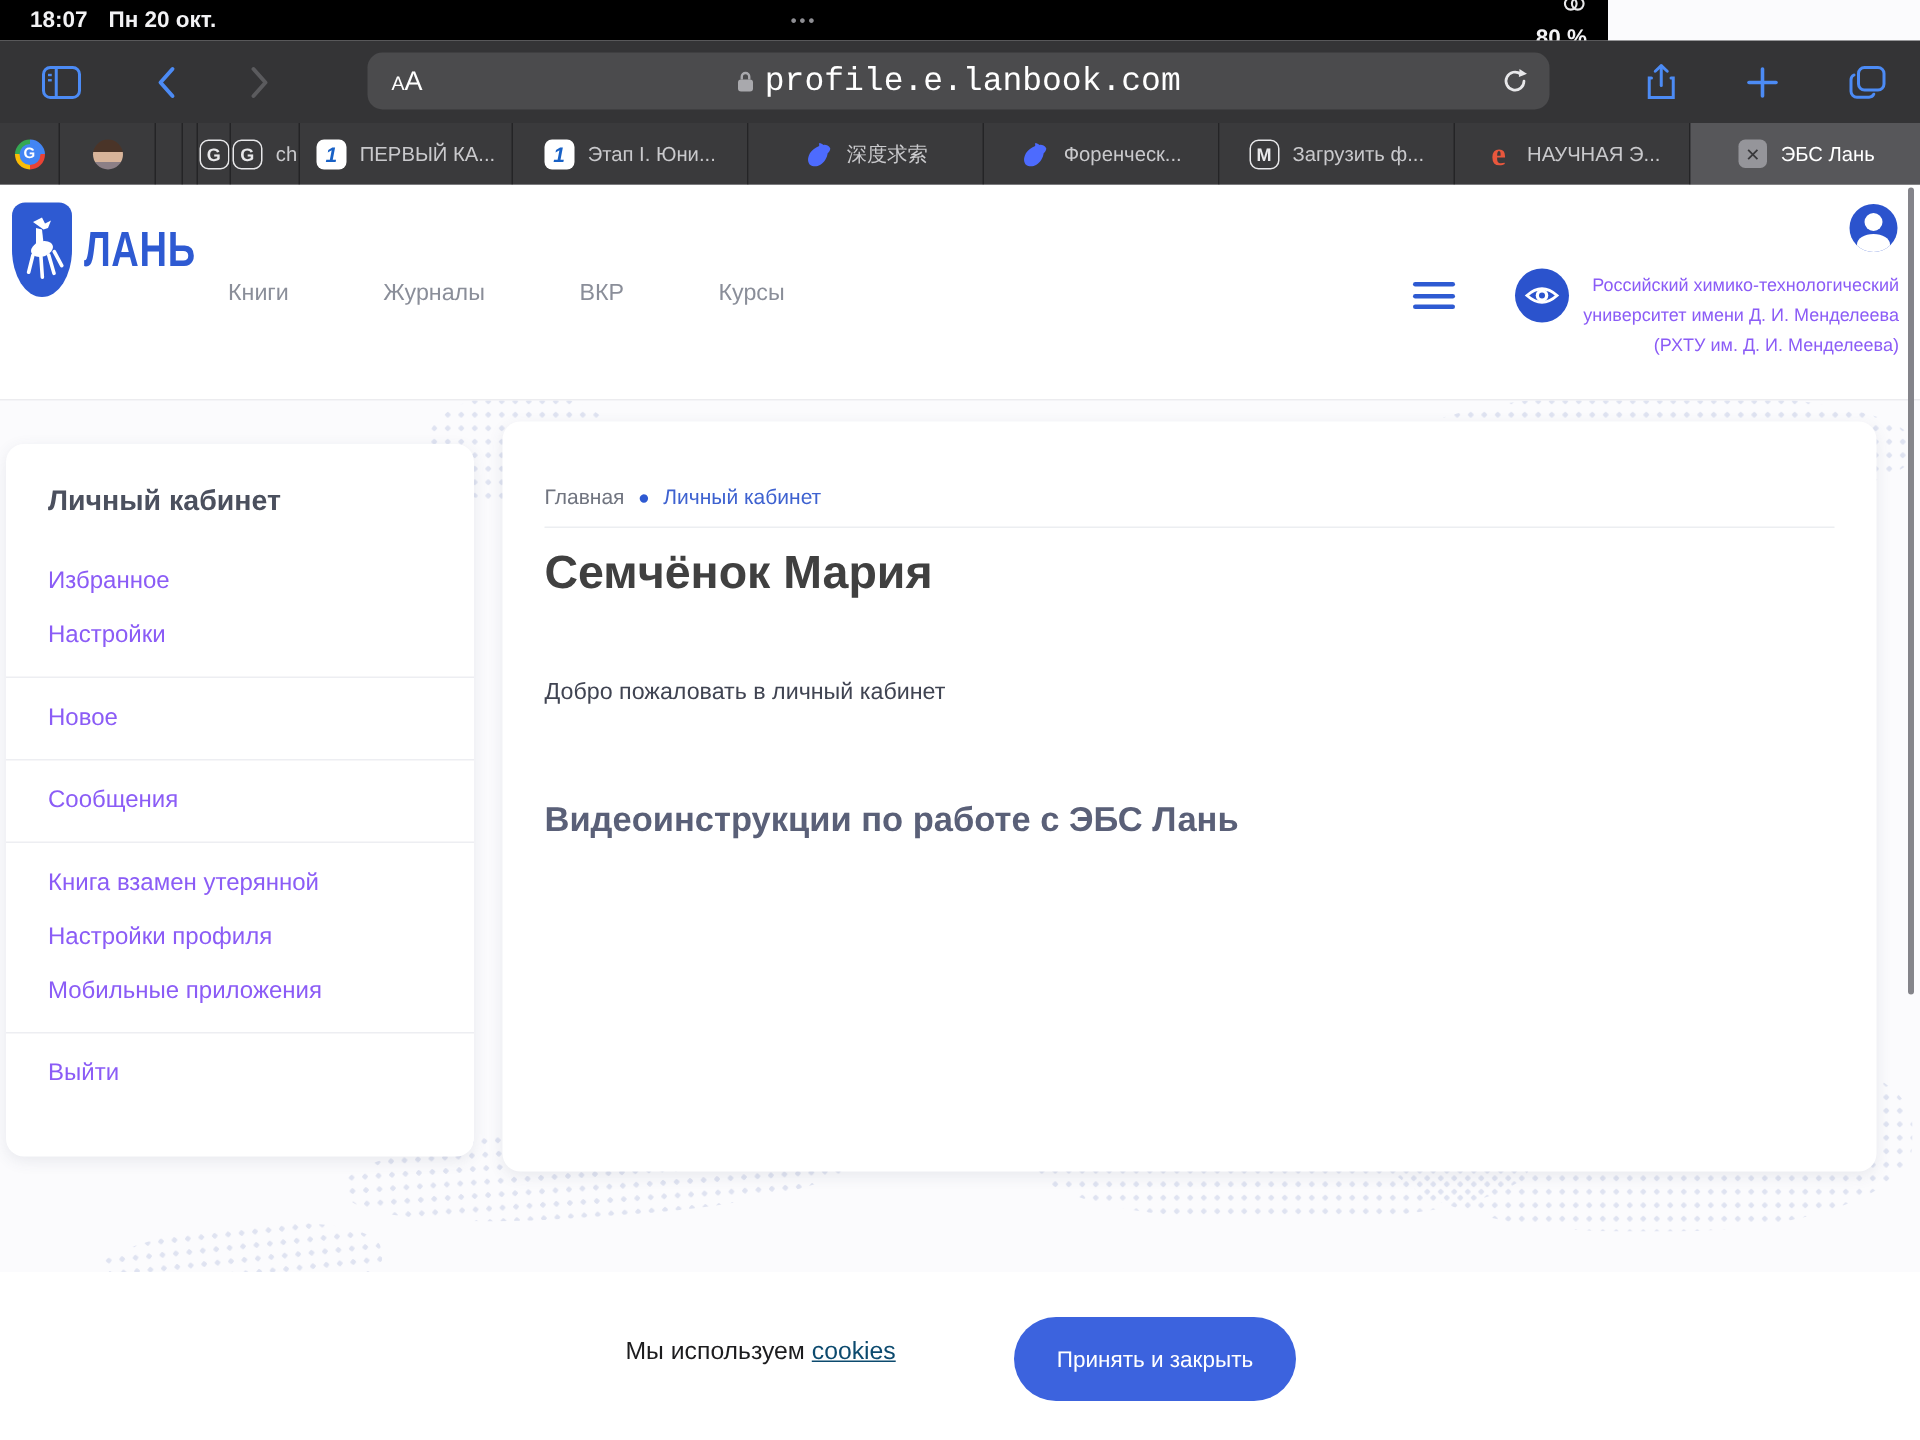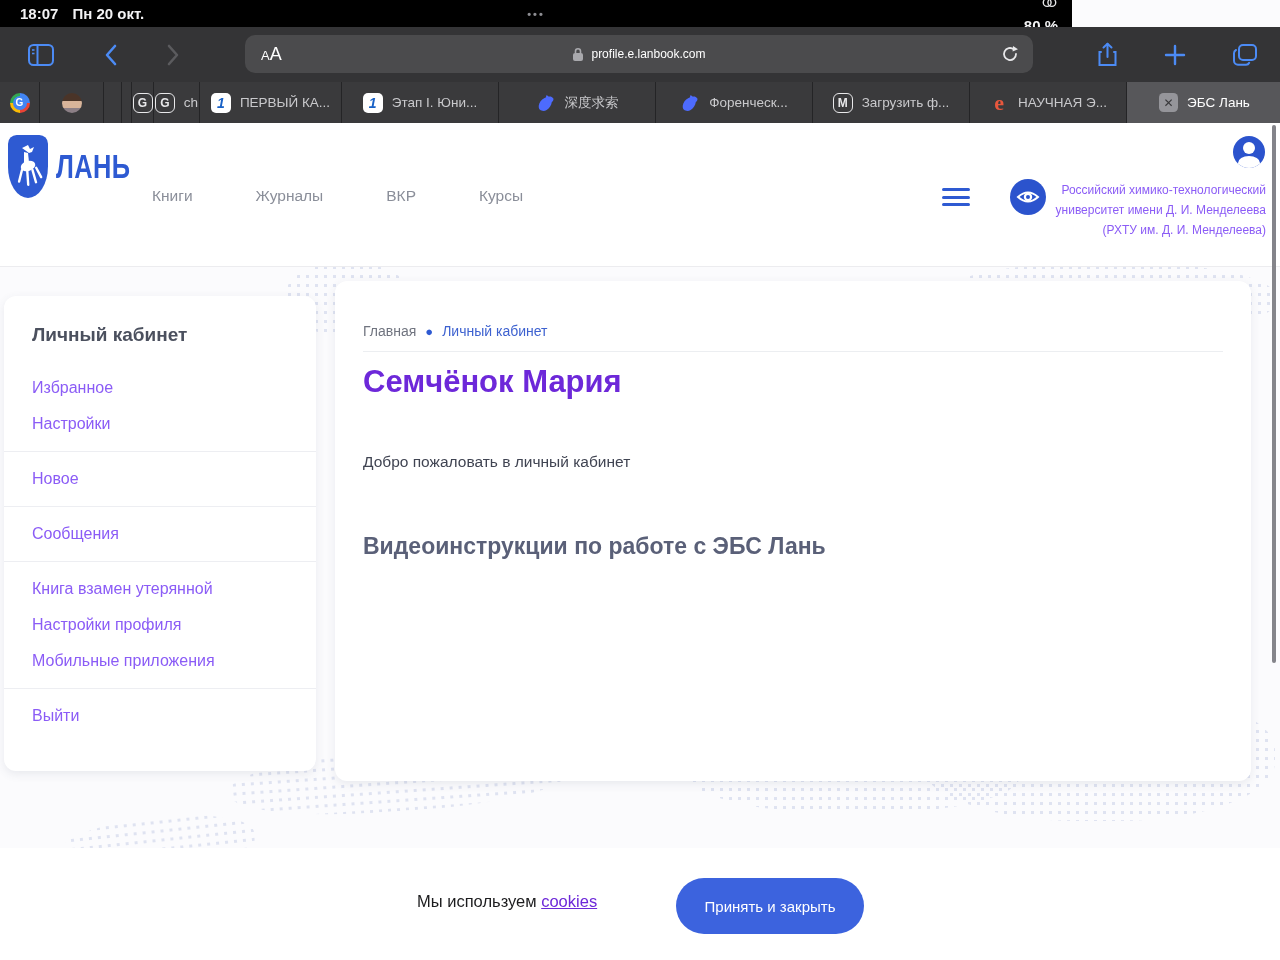--- a/index.html
+++ b/index.html
@@ -30,21 +30,21 @@
   .tb-sidebar{ margin-left:24px;}
   .tb-back{ margin-left:36px;}
   .tb-fwd{ margin-left:28px;}
   .url-pill{
     position:absolute; left:245px; width:788px; height:38px; top:8px;
     background:#4b4b4d; border-radius:10px; display:flex; align-items:center;
     color:#ffffff;
   }
   .reader-btn{ position:absolute; left:16px; display:flex; align-items:baseline; color:#fff;}
   .reader-btn .a1{ font-size:13px;} .reader-btn .a2{ font-size:18px;}
-  .url-center{ position:absolute; left:0; right:0; display:flex; justify-content:center; align-items:center; gap:7px; font-size:12px; color:#fff;}
+  .url-center{ position:absolute; left:0; right:0; display:flex; justify-content:center; align-items:center; gap:7px; font-size:22px; color:#fff;font-family:Liberation Mono, monospace;}
   .reload-btn{ position:absolute; right:14px;}
   .tb-right{ position:absolute; right:22px; display:flex; gap:46px; align-items:center;}
 
   
   .tabbar{
     position:absolute; top:82px; left:0; width:1280px; height:41px;
     background:#29292b; display:flex; z-index:50; overflow:hidden;
   }
   .tab{
     height:41px; background:#3a3a3c; border-right:1px solid #242426;
@@ -86,31 +86,31 @@
   .sidebar-card{ left:4px; top:173px; width:312px; height:475px; padding:28px 0 0 0;}
   .sidebar-title{ font-size:19px; font-weight:700; color:#4b505e; padding:0 28px; margin-bottom:24px;}
   .side-link{ display:block; color:#8b5cf6; font-size:16px; padding:9px 28px; cursor:pointer; text-decoration:none;}
   .side-divider{ border:none; border-top:1px solid #edeef2; margin:9px 0;}
 
   .main-card{ left:335px; top:158px; width:916px; height:500px; padding:42px 28px 0 28px;}
   .breadcrumb{ font-size:14px; color:#70747f; display:flex; gap:9px; align-items:center;}
   .breadcrumb .crumb-link{ color:#3e62d0; cursor:pointer;}
   .breadcrumb .sep{ color:#2e5ad2; font-size:13px;}
   .bc-divider{ border:none; border-top:1px solid #eceef1; margin:12px 0 0 0;}
-  .main-title{ font-size:31px; font-weight:700; color:#6d28d9; margin-top:12px;}
+  .main-title{ font-size:31px; font-weight:700; color:#404040; margin-top:12px;}
   .welcome{ font-size:15.5px; color:#404452; margin-top:53px;}
   .section-title{ font-size:23px; font-weight:700; color:#5a6078; margin-top:62px;}
 
   
   .scrollbar{ position:absolute; right:4px; top:2px; width:4px; height:538px; background:#84848a; border-radius:2px; z-index:6;}
 
   
   .cookie-banner{ position:absolute; left:0; top:725px; width:1280px; height:112px; background:#ffffff; z-index:5; display:flex; align-items:center;}
   .cookie-text{ position:absolute; left:417px; top:44px; font-size:16.5px; color:#1c1c1e;}
-  .cookie-text a{ color:#6d28d9; text-decoration:underline; cursor:pointer;}
+  .cookie-text a{ color:#0c4a6e; text-decoration:underline; cursor:pointer;}
   .cookie-btn{ position:absolute; left:676px; top:30px; width:188px; height:56px; border:none; border-radius:28px; background:#3c63de; color:#ffffff; font-size:15px; font-family:inherit; cursor:pointer;}
 
   svg{ display:block;}
 </style>
 </head>
 <body>
 
 <div class="screen">
 
   <div class="status-bar">

